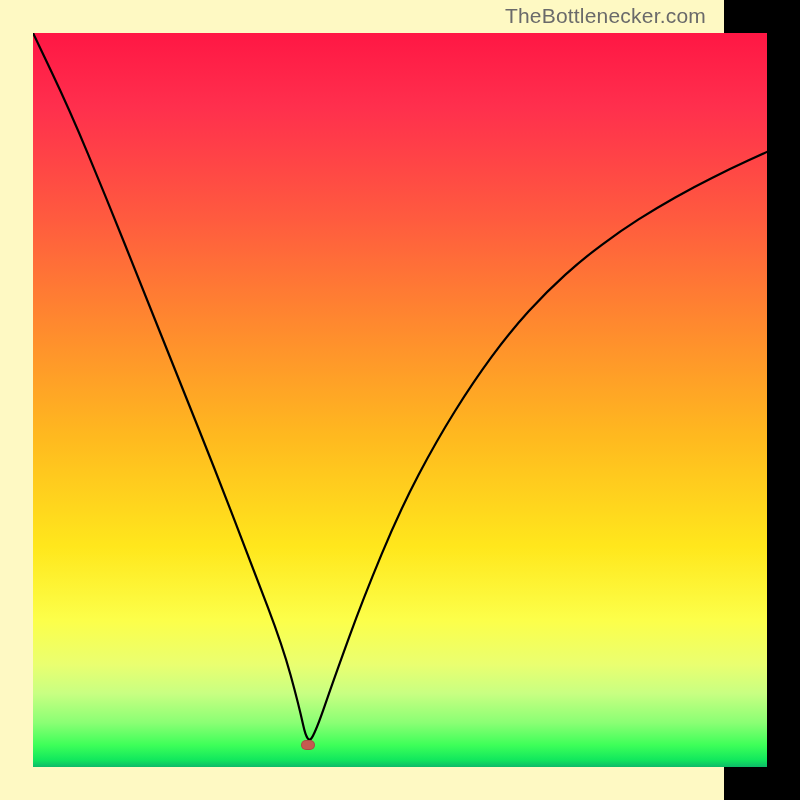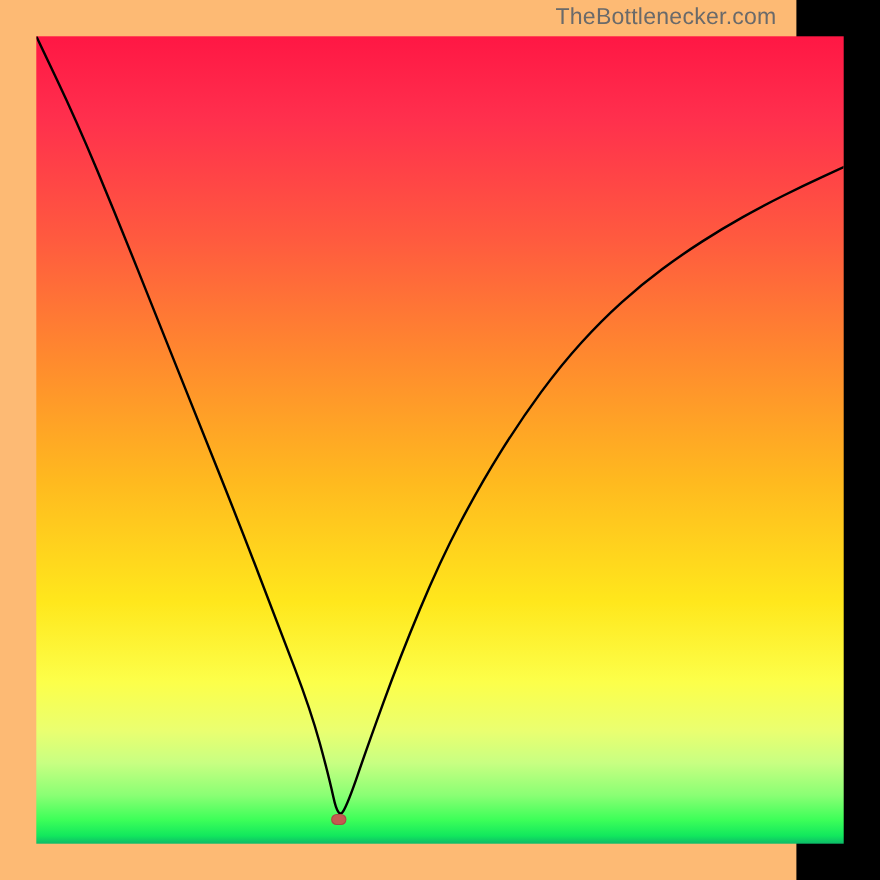--- a/index.html
+++ b/index.html
@@ -8,21 +8,21 @@
     width: 800px;
     height: 800px;
     background: #000;
     font-family: Arial, Helvetica, sans-serif;
     overflow: hidden;
   }
   .frame {
     position: relative;
     width: 724px;
     height: 800px;
-    background: #fdba74;
+    background: #fef9c3;
   }
   .watermark {
     position: absolute;
     top: 4px;
     right: 18px;
     color: #6a6a6a;
     font-size: 21px;
     font-weight: 500;
     letter-spacing: 0.2px;
     z-index: 10;

